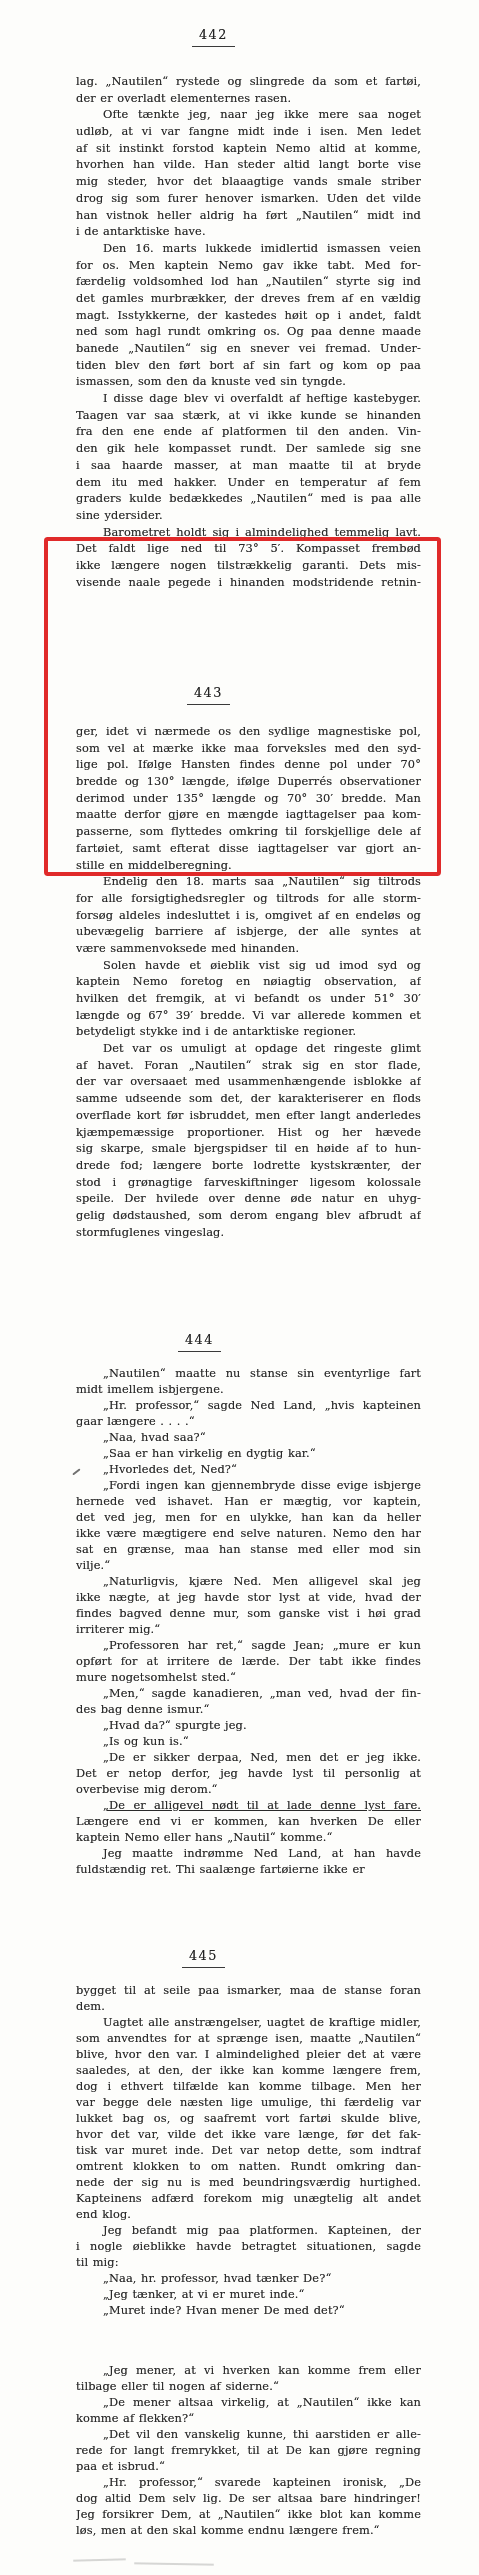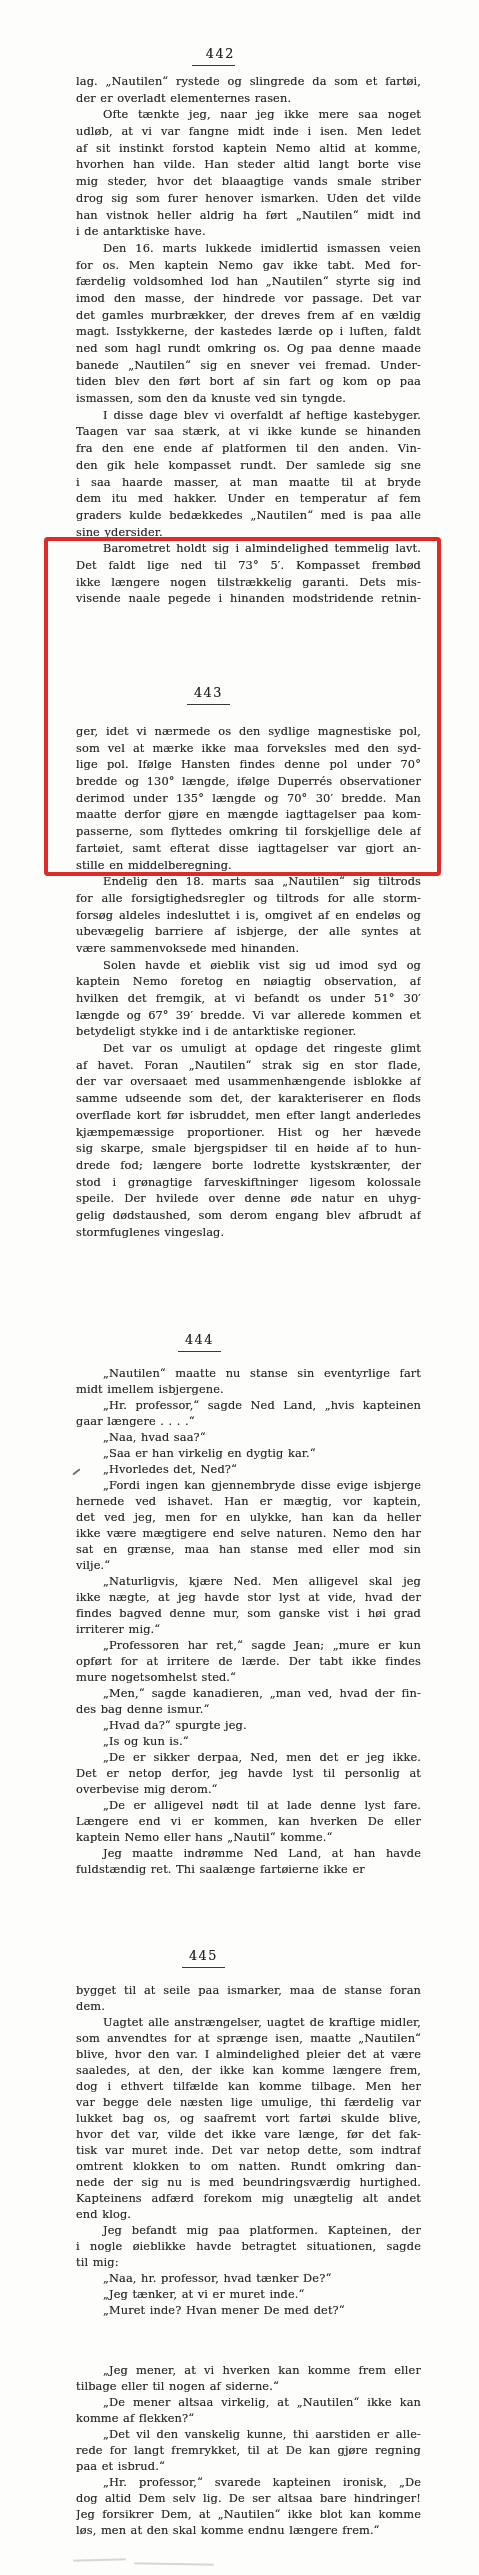--- a/index.html
+++ b/index.html
@@ -36,38 +36,37 @@
   }
   .smudge{position:absolute;background:rgba(110,110,110,.28);filter:blur(0.5px);border-radius:1.1px;}
   .smudge.s1{left:73px;top:2559px;width:53px;height:1.6px;transform:rotate(-1.5deg);}
   .smudge.s2{left:134px;top:2563px;width:80px;height:1.6px;transform:rotate(1deg);}
 </style>
 </head>
 <body>
 
 <div class="scan">
   <div id="pages">
-      <div class="page-number" style="left: 192px; top: 46px; text-align: right;">442</div>
+      <div class="page-number" style="left: 192px; top: 27px;">442</div>
       <div class="text-block" style="top: 73px; left: 76px; width: 345px;">
         <div class="ln" style="height: 16.7px; line-height: 16.7px;">lag.  „Nautilen“ rystede og slingrede da som et fartøi,</div>
         <div class="ln end" style="height: 16.7px; line-height: 16.7px;">der er overladt elementernes rasen.</div>
         <div class="ln" style="height: 16.7px; line-height: 16.7px; padding-left: 27px;">Ofte tænkte jeg, naar jeg ikke mere saa noget</div>
         <div class="ln" style="height: 16.7px; line-height: 16.7px;">udløb, at vi var fangne midt inde i isen.  Men ledet</div>
         <div class="ln" style="height: 16.7px; line-height: 16.7px;">af sit instinkt forstod kaptein Nemo altid at komme,</div>
         <div class="ln" style="height: 16.7px; line-height: 16.7px;">hvorhen han vilde.  Han steder altid langt borte vise</div>
         <div class="ln" style="height: 16.7px; line-height: 16.7px;">mig steder, hvor det blaaagtige vands smale striber</div>
         <div class="ln" style="height: 16.7px; line-height: 16.7px;">drog sig som furer henover ismarken.  Uden det vilde</div>
         <div class="ln" style="height: 16.7px; line-height: 16.7px;">han vistnok heller aldrig ha ført „Nautilen“ midt ind</div>
         <div class="ln end" style="height: 16.7px; line-height: 16.7px;">i de antarktiske have.</div>
         <div class="ln" style="height: 16.7px; line-height: 16.7px; padding-left: 27px;">Den 16. marts lukkede imidlertid ismassen veien</div>
         <div class="ln" style="height: 16.7px; line-height: 16.7px;">for os.  Men kaptein Nemo gav ikke tabt.  Med for-</div>
         <div class="ln" style="height: 16.7px; line-height: 16.7px;">færdelig voldsomhed lod han „Nautilen“ styrte sig ind</div>
-        <div class="ln" style="height: 16.7px; line-height: 16.7px;">imod den masse, der hindrede vor passage.  Det var</div>
         <div class="ln" style="height: 16.7px; line-height: 16.7px;">det gamles murbrækker, der dreves frem af en vældig</div>
-        <div class="ln" style="height: 16.7px; line-height: 16.7px;">magt.  Isstykkerne, der kastedes lærde op i luften, faldt</div>
+        <div class="ln" style="height: 16.7px; line-height: 16.7px;">magt.  Isstykkerne, der kastedes høit op i andet, faldt</div>
         <div class="ln" style="height: 16.7px; line-height: 16.7px;">ned som hagl rundt omkring os.  Og paa denne maade</div>
         <div class="ln" style="height: 16.7px; line-height: 16.7px;">banede „Nautilen“ sig en snever vei fremad.  Under-</div>
         <div class="ln" style="height: 16.7px; line-height: 16.7px;">tiden blev den ført bort af sin fart og kom op paa</div>
         <div class="ln end" style="height: 16.7px; line-height: 16.7px;">ismassen, som den da knuste ved sin tyngde.</div>
         <div class="ln" style="height: 16.7px; line-height: 16.7px; padding-left: 27px;">I disse dage blev vi overfaldt af heftige kastebyger.</div>
         <div class="ln" style="height: 16.7px; line-height: 16.7px;">Taagen var saa stærk, at vi ikke kunde se hinanden</div>
         <div class="ln" style="height: 16.7px; line-height: 16.7px;">fra den ene ende af platformen til den anden.  Vin-</div>
         <div class="ln" style="height: 16.7px; line-height: 16.7px;">den gik hele kompasset rundt.  Der samlede sig sne</div>
         <div class="ln" style="height: 16.7px; line-height: 16.7px;">i saa haarde masser, at man maatte til at bryde</div>
         <div class="ln" style="height: 16.7px; line-height: 16.7px;">dem itu med hakker.  Under en temperatur af fem</div>
@@ -134,21 +133,21 @@
         <div class="ln" style="height: 16px; line-height: 16px; padding-left: 27px;">„Professoren har ret,“ sagde Jean; „mure er kun</div>
         <div class="ln" style="height: 16px; line-height: 16px;">opført for at irritere de lærde.  Der tabt ikke findes</div>
         <div class="ln end" style="height: 16px; line-height: 16px;">mure nogetsomhelst sted.“</div>
         <div class="ln" style="height: 16px; line-height: 16px; padding-left: 27px;">„Men,“ sagde kanadieren, „man ved, hvad der fin-</div>
         <div class="ln end" style="height: 16px; line-height: 16px;">des bag denne ismur.“</div>
         <div class="ln end" style="height: 16px; line-height: 16px; padding-left: 27px;">„Hvad da?“ spurgte jeg.</div>
         <div class="ln end" style="height: 16px; line-height: 16px; padding-left: 27px;">„Is og kun is.“</div>
         <div class="ln" style="height: 16px; line-height: 16px; padding-left: 27px;">„De er sikker derpaa, Ned, men det er jeg ikke.</div>
         <div class="ln" style="height: 16px; line-height: 16px;">Det er netop derfor, jeg havde lyst til personlig at</div>
         <div class="ln end" style="height: 16px; line-height: 16px;">overbevise mig derom.“</div>
-        <div class="ln" style="height: 16px; line-height: 16px; padding-left: 27px;">„De er alligevel nødt til at lade denne lyst fare.</div>
+        <div class="ln" style="height: 16px; line-height: 16px; padding-left: 27px; text-decoration: underline;">„De er alligevel nødt til at lade denne lyst fare.</div>
         <div class="ln" style="height: 16px; line-height: 16px;">Længere end vi er kommen, kan hverken De eller</div>
         <div class="ln end" style="height: 16px; line-height: 16px;">kaptein Nemo eller hans „Nautil“ komme.“</div>
         <div class="ln" style="height: 16px; line-height: 16px; padding-left: 27px;">Jeg maatte indrømme Ned Land, at han havde</div>
         <div class="ln end" style="height: 16px; line-height: 16px;">fuldstændig ret.  Thi saalænge fartøierne ikke er</div>
       </div>
       <div class="page-number" style="left: 182px; top: 1948px;">445</div>
       <div class="text-block" style="top: 1982px; left: 76px; width: 345px;">
         <div class="ln" style="height: 16px; line-height: 16px;">bygget til at seile paa ismarker, maa de stanse foran</div>
         <div class="ln end" style="height: 16px; line-height: 16px;">dem.</div>
         <div class="ln" style="height: 16px; line-height: 16px; padding-left: 27px;">Uagtet alle anstrængelser, uagtet de kraftige midler,</div>

